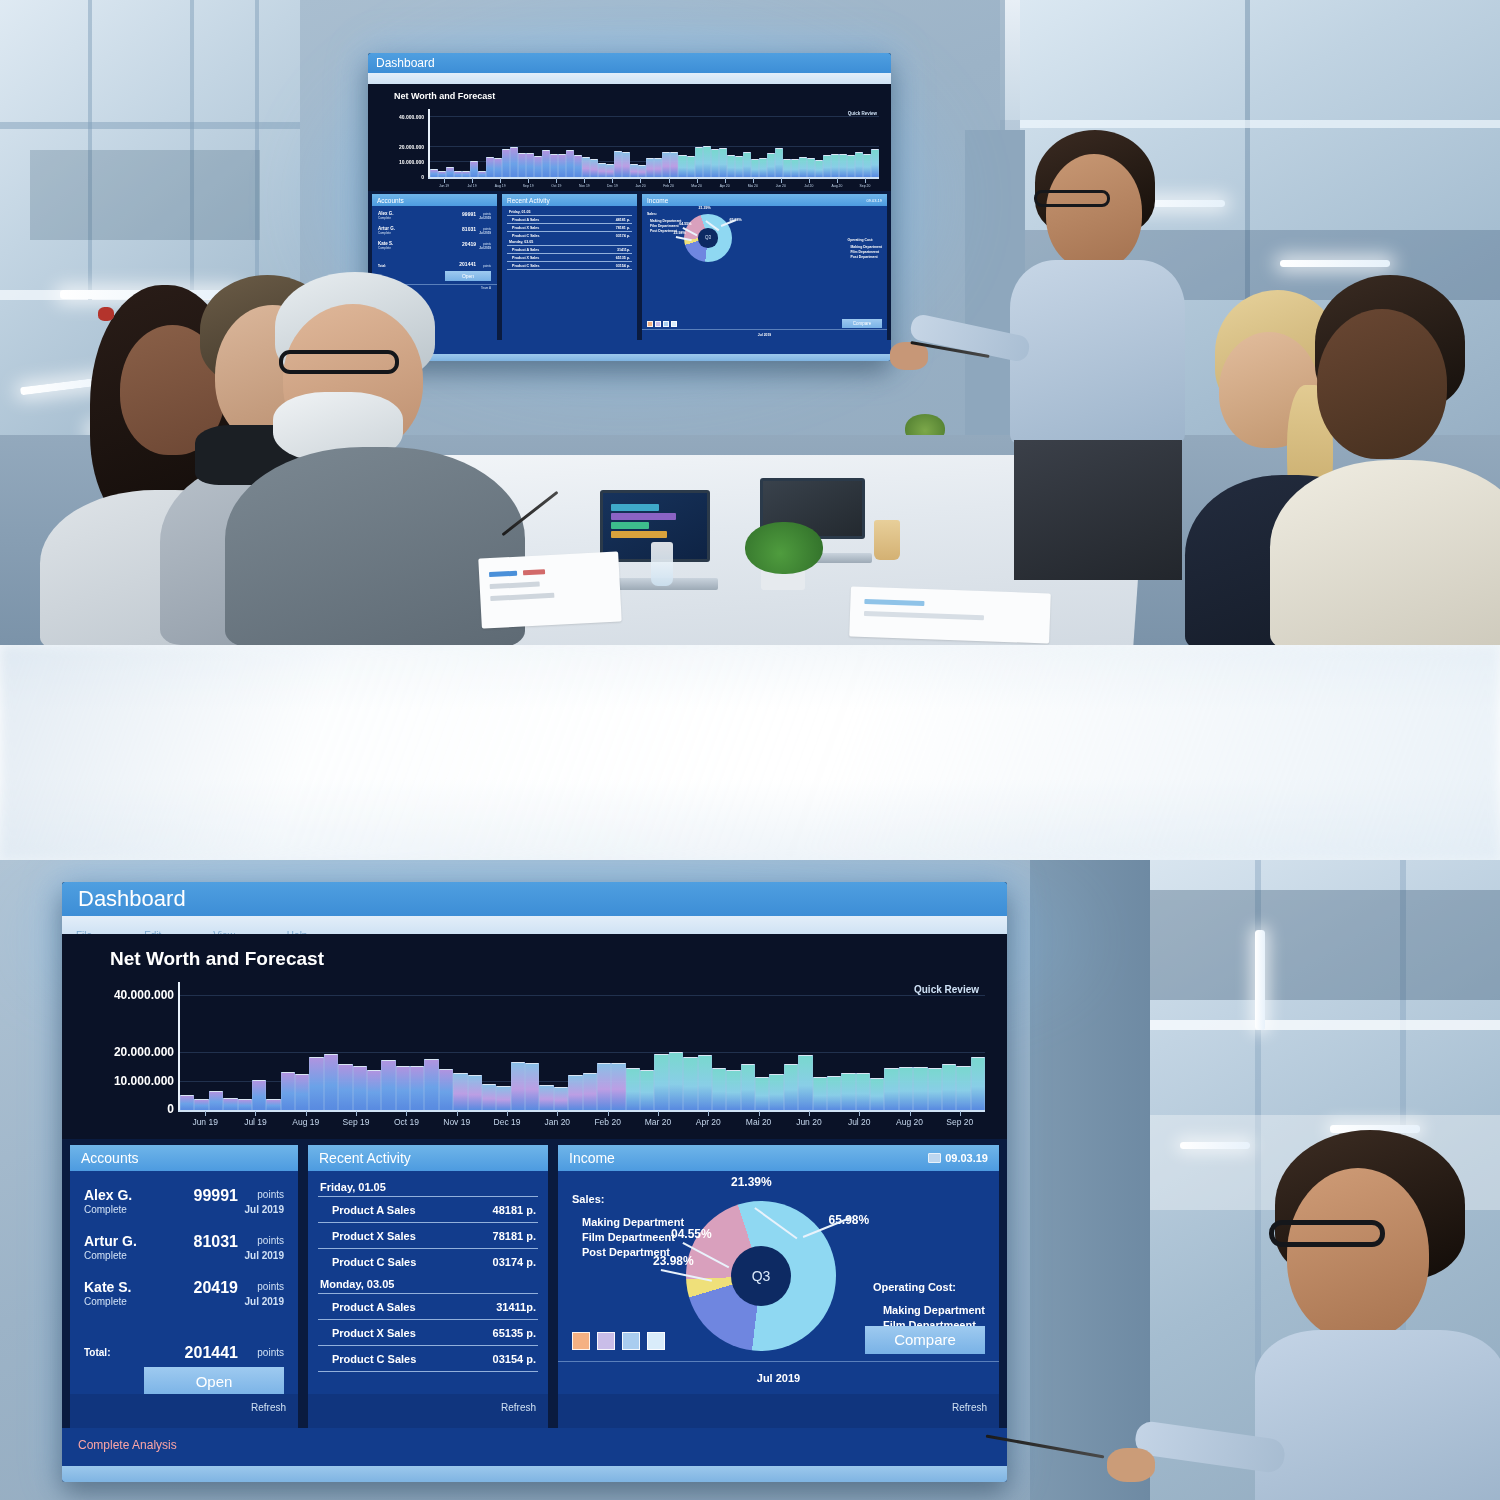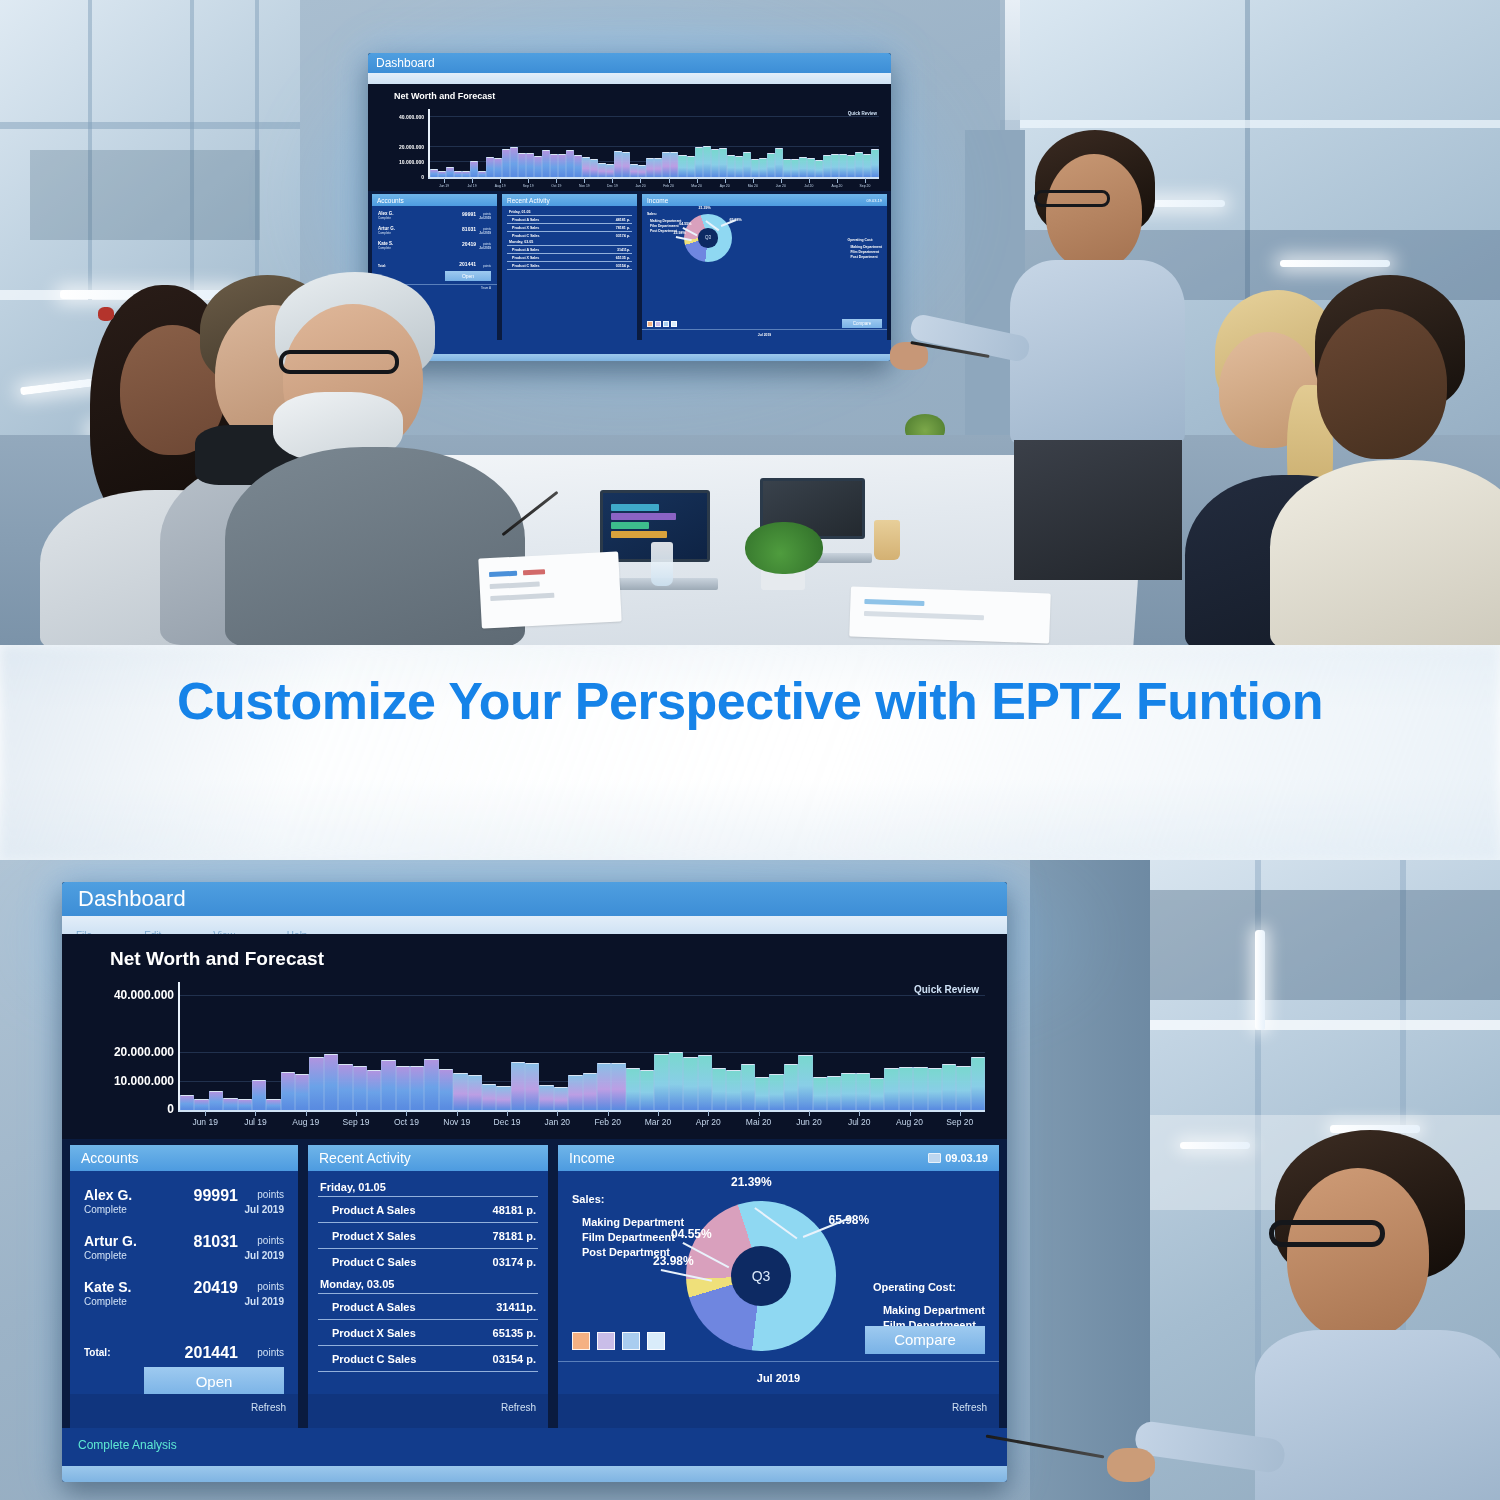--- a/index.html
+++ b/index.html
@@ -95,21 +95,21 @@
   .ra-row-label { color:#fff; font-weight:bold; }
   .ra-row-val { color:#fff; font-weight:bold; text-align:right; }
   .inc-lbl { color:#fff; font-weight:bold; }
   .inc-dep { color:#fff; font-weight:bold; }
   .pct { color:#fff; font-weight:bold; }
   .leader { position:absolute; height:1.5px; background:#e9f2fb; }
   .swatch { display:inline-block; border:1px solid rgba(255,255,255,.85); }
   .donut-hole { position:absolute; border-radius:50%; background:#0d2a63; display:flex; align-items:center; justify-content:center; color:#dbe9fa; }
   .date-badge { display:flex; align-items:center; gap:4px; color:#fff; font-weight:bold; }
   .cal-icon { display:inline-block; background:#bdd6ef; border:1px solid #e8f2fb; position:relative; }
-  .footer-label { position:absolute; color:#5eead4; }
+  .footer-label { position:absolute; color:#fca5a5; }
   .dash-bottombar { background:linear-gradient(180deg,#9cc8ec,#7fb4e2); }
 
   
   .banner { position:absolute; left:0; top:645px; width:1500px; height:215px;
     background:linear-gradient(180deg,#f4f8fb 0%,#ffffff 30%,#ffffff 62%,#eef4f9 100%); overflow:hidden; }
   .banner-bgblur { position:absolute; inset:0;
     background:linear-gradient(110deg,rgba(205,220,234,.55) 0%, rgba(244,249,252,.25) 22%, rgba(255,255,255,.05) 55%, rgba(214,229,241,.5) 100%);
     filter: blur(6px); }
   .banner-h1 { position:absolute; left:0; right:0; top:26px; text-align:center;
     font-size:52px; font-weight:bold; color:#1683e8; letter-spacing:-.5px; white-space:nowrap; }
@@ -478,21 +478,20 @@
     </div>
     <div class="paper" style="left:850px;top:590px;width:200px;height:50px;transform:rotate(2deg);">
       <div class="chip" style="left:14px;top:12px;width:60px;background:#8fc3e8;"></div>
       <div class="chip" style="left:14px;top:24px;width:120px;background:#d7dee5;"></div>
     </div>
     <div class="pointer-stick" style="left:495px;top:512px;width:70px;transform:rotate(-38deg);"></div>
   </div>
 
   <div class="banner">
     <div class="banner-bgblur"></div>
-    <div class="banner-h1">Customize Your Perspective with EPTZ Funtion</div>
   </div>
 
   <div class="photo-bot">
     <div class="b-wall"></div>
     <div class="b-glass"></div>
     <div class="b-gbar" style="left:1100px;top:0;width:6px;height:640px;"></div>
     <div class="b-gbar" style="left:1255px;top:0;width:6px;height:640px;"></div>
     <div class="b-gbar" style="left:1400px;top:0;width:6px;height:640px;"></div>
     <div class="b-gbar" style="left:1050px;top:160px;width:450px;height:10px;background:rgba(250,253,255,.8);"></div>
     <div class="b-gbar" style="left:1050px;top:30px;width:450px;height:110px;background:rgba(55,85,115,.35);"></div>

